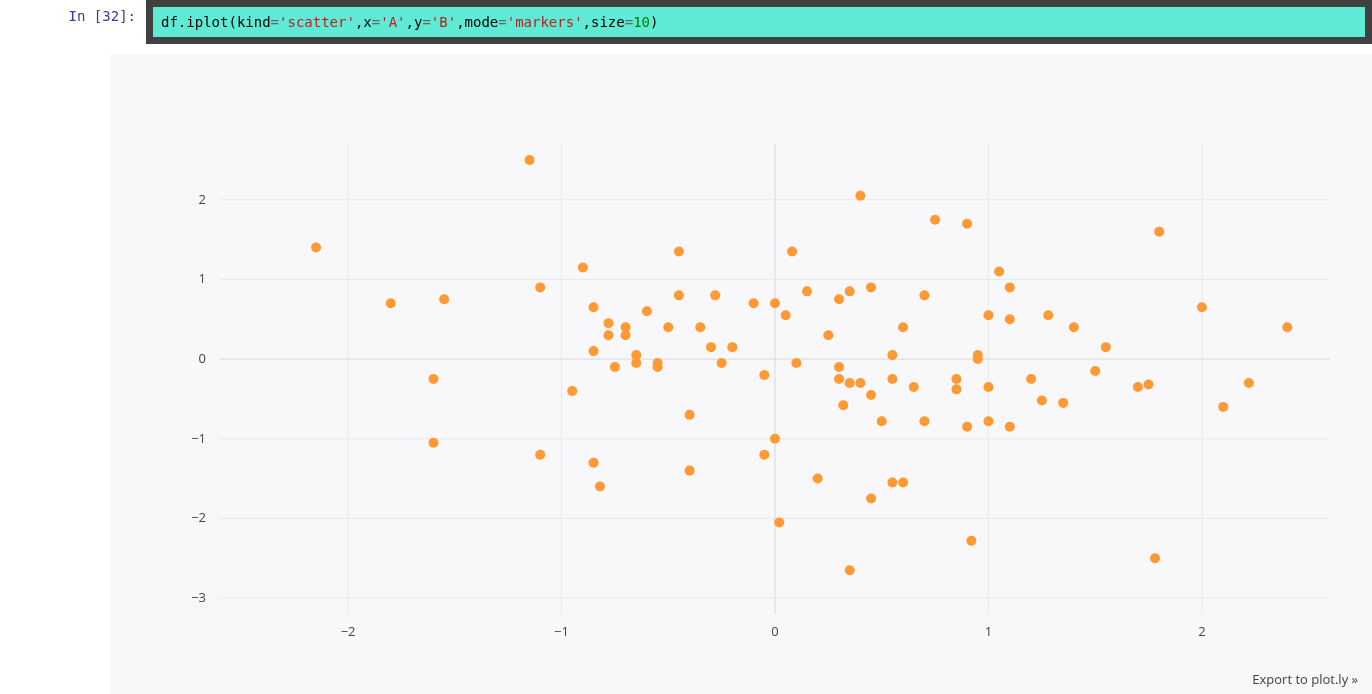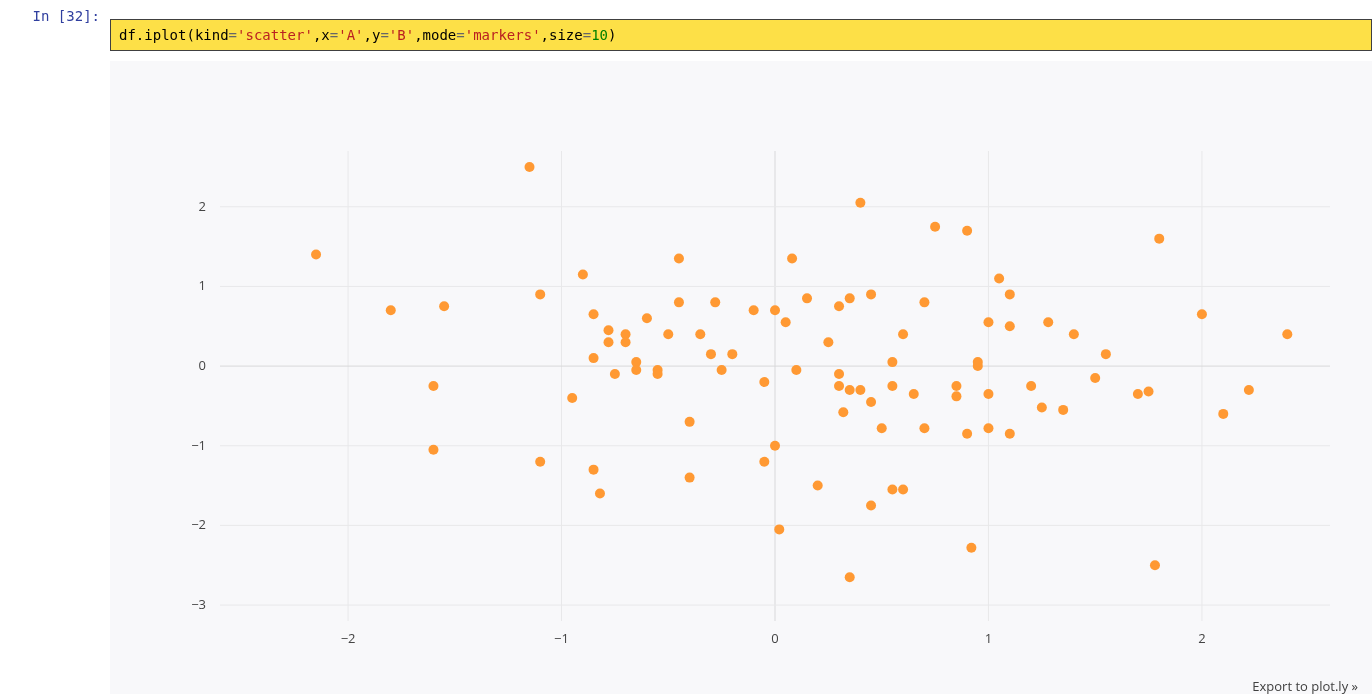--- a/index.html
+++ b/index.html
@@ -11,44 +11,44 @@
       font-family: "Helvetica Neue", Helvetica, Arial, sans-serif;
       font-size: 14px;
       background: #fff;
       width: 1372px;
       height: 694px;
       overflow: hidden;
     }
     .notebook-cell {
       display: flex;
       width: 100%;
+      padding-left: 36px;
     }
     .prompt-area {
       width: 110px;
       flex-shrink: 0;
       text-align: right;
       padding: 8px 10px 0 0;
       font-family: "Menlo", "Monaco", "Consolas", monospace;
       font-size: 14px;
       color: #303F9F;
     }
     .prompt-area .in-label {
       color: #303F9F;
     }
     .code-area {
       flex: 1;
-      border: 1px solid #404040;
-      background: #fde047;
+      border: 7px solid #404040;
+      background: #5eead4;
       padding: 6px 8px;
       font-family: "Menlo", "Monaco", "Consolas", monospace;
       font-size: 14px;
       line-height: 1.3;
       white-space: pre;
       color: #000;
-      margin-top: 19px;
     }
     .code-area .s { color: #BA2121; } 
     .code-area .n { color: #000; } 
     .code-area .o { color: #666; } 
     .code-area .p { color: #000; } 
     .code-area .m { color: #008000; } 
     .output-cell {
       display: flex;
       width: 100%;
     }

